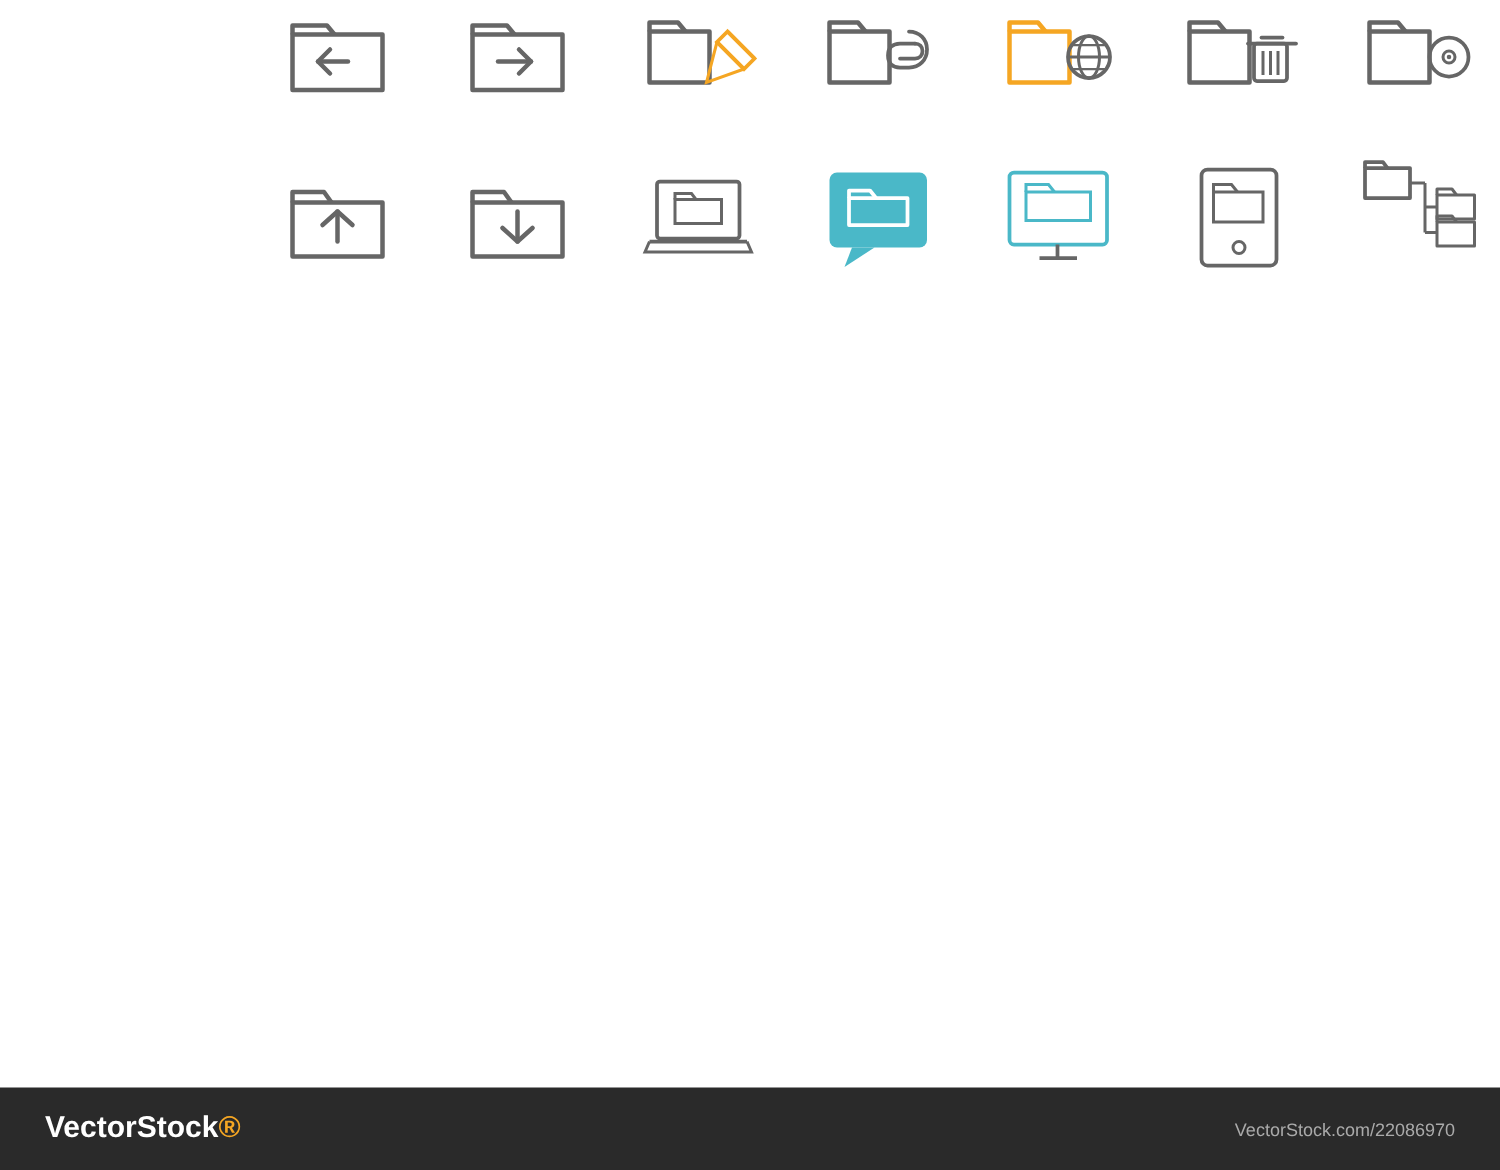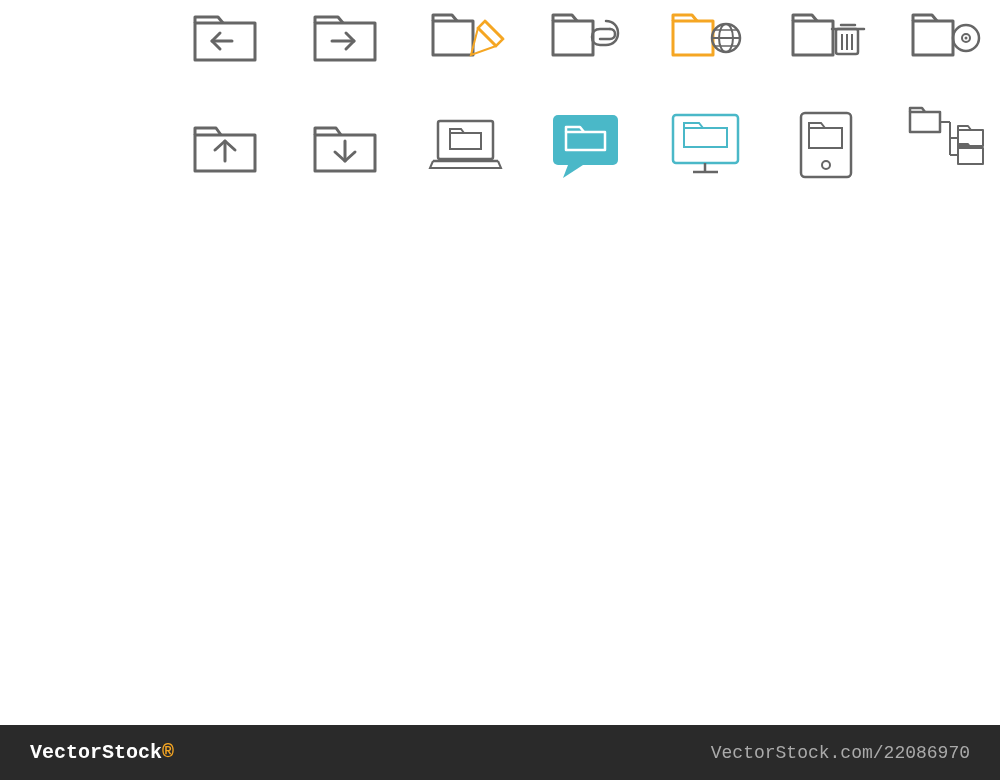--- a/index.html
+++ b/index.html
@@ -75,34 +75,33 @@
       position: absolute;
       bottom: 0;
       left: 0;
       width: 1000px;
       height: 55px;
       background: #2a2a2a;
       display: flex;
       align-items: center;
       justify-content: space-between;
       padding: 0 30px;
-      font-family: Liberation Mono, monospace;
     }
 
     .footer-logo {
       color: #ffffff;
       font-size: 20px;
       font-weight: bold;
     }
     .footer-logo span {
       color: #f5a623;
     }
     .footer-url {
       color: #aaa;
-      font-size: 18px;
+      font-size: 12px;
     }
   </style>
 </head>
 <body>
 
 <div class="main-content">
 
   <div class="icons-grid">
 
     <div class="icon-row">

